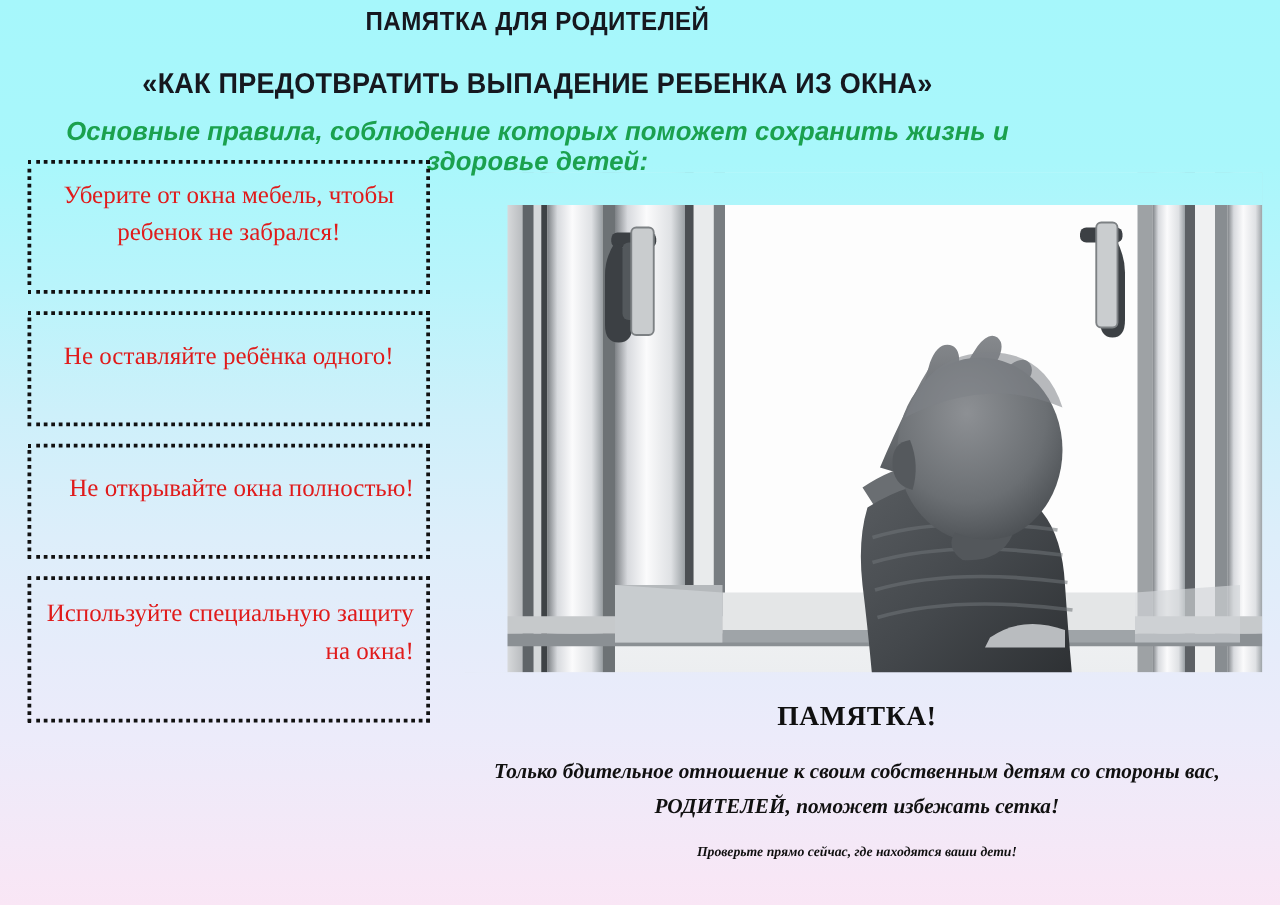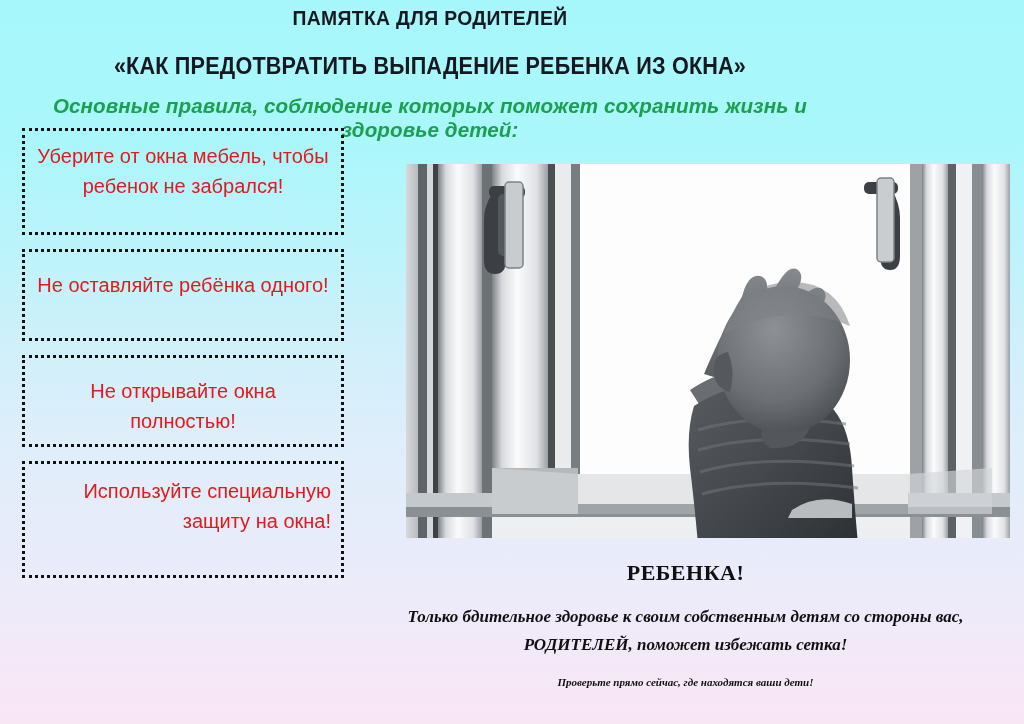--- a/index.html
+++ b/index.html
@@ -82,32 +82,32 @@
     position: absolute;
     left: 22px;
     top: 128px;
     width: 322px;
   }
   .rule-box {
     border: 3px dotted #111111;
     background: transparent;
     text-align: center;
     color: #e01b1b;
-    font-family: Liberation Sans, sans-serif;
+    font-family: Liberation Serif, serif;
     font-size: 20px;
     line-height: 1.52;
     padding: 9px 10px 10px 10px;
     box-sizing: border-box;
   }
   .rule-box + .rule-box {
     margin-top: 14px;
   }
   .rule-1 { height: 107px; padding-top: 10px; }
   .rule-2 { height: 92px;  padding-top: 18px; text-align: center; }
-  .rule-3 { height: 92px;  padding-top: 18px; }
+  .rule-3 { height: 92px;  padding-top: 18px; text-align: right; }
   .rule-4 { height: 117px; padding-top: 12px; text-align: right; }
   .rule-5 { height: 92px;  padding-top: 18px; }
 
   
   .photo-wrap {
     position: absolute;
     left: 372px;
     top: 138px;
     width: 638px;
     height: 400px;
@@ -332,20 +332,20 @@
         <path d="M356 214 q-14 2 -14 18 q0 18 16 22 q6 -20 -2 -40 z" fill="#55595d"></path>
 
         <path d="M392 288 q22 10 46 2 q-10 22 -40 20 q-14 -10 -6 -22 z" fill="#53575b"></path>
 
         <path d="M420 372 q26 -18 60 -6 l0 14 l-64 0 z" fill="#b9bcbf"></path>
       </g>
     </svg>
   </div>
 
   <div class="remember">
-    <p class="remember-title">РЕБЕНКА!</p>
+    <p class="remember-title">ПАМЯТКА!</p>
     <p class="remember-body">
-      <span>Только бдительное здоровье к своим собственным детям со стороны вас, </span><span class="emph">РОДИТЕЛЕЙ</span><span>, поможет избежать сетка!</span>
+      <span>Только бдительное отношение к своим собственным детям со стороны вас, </span><span class="emph">РОДИТЕЛЕЙ</span><span>, поможет избежать сетка!</span>
     </p>
     <p class="remember-check">Проверьте прямо сейчас, где находятся ваши дети!</p>
   </div>
 
 </div>
 
 </body></html>

